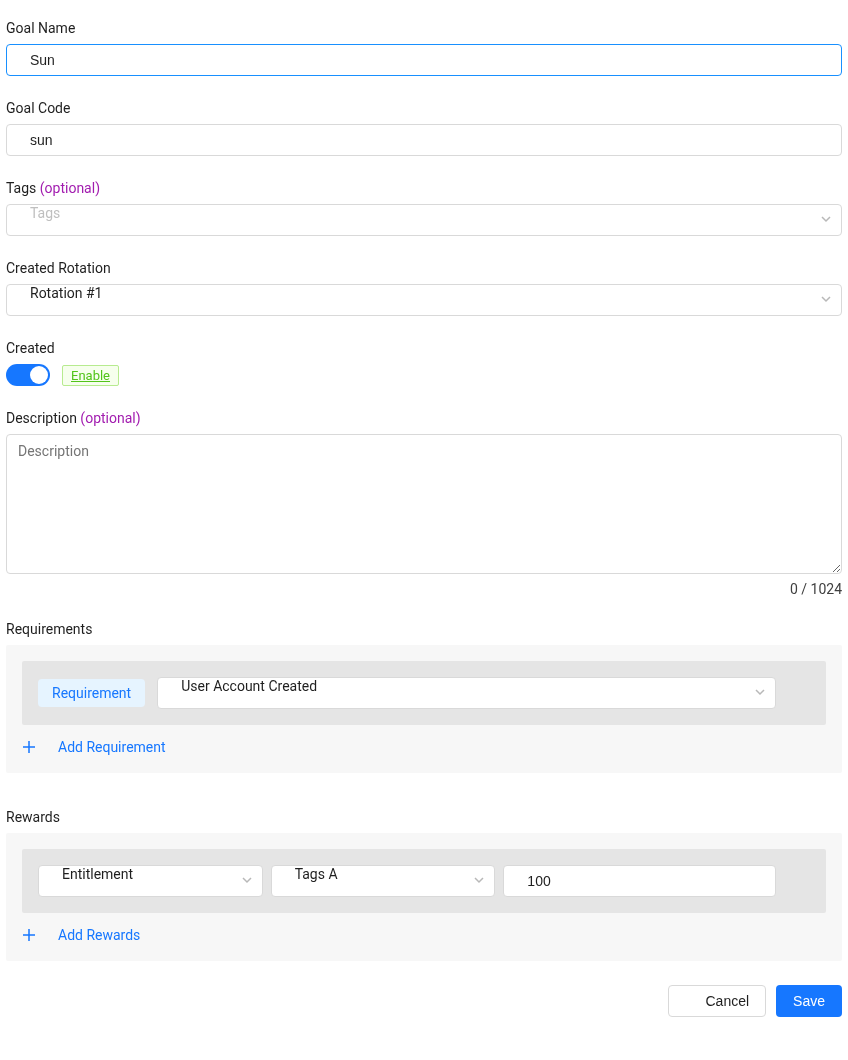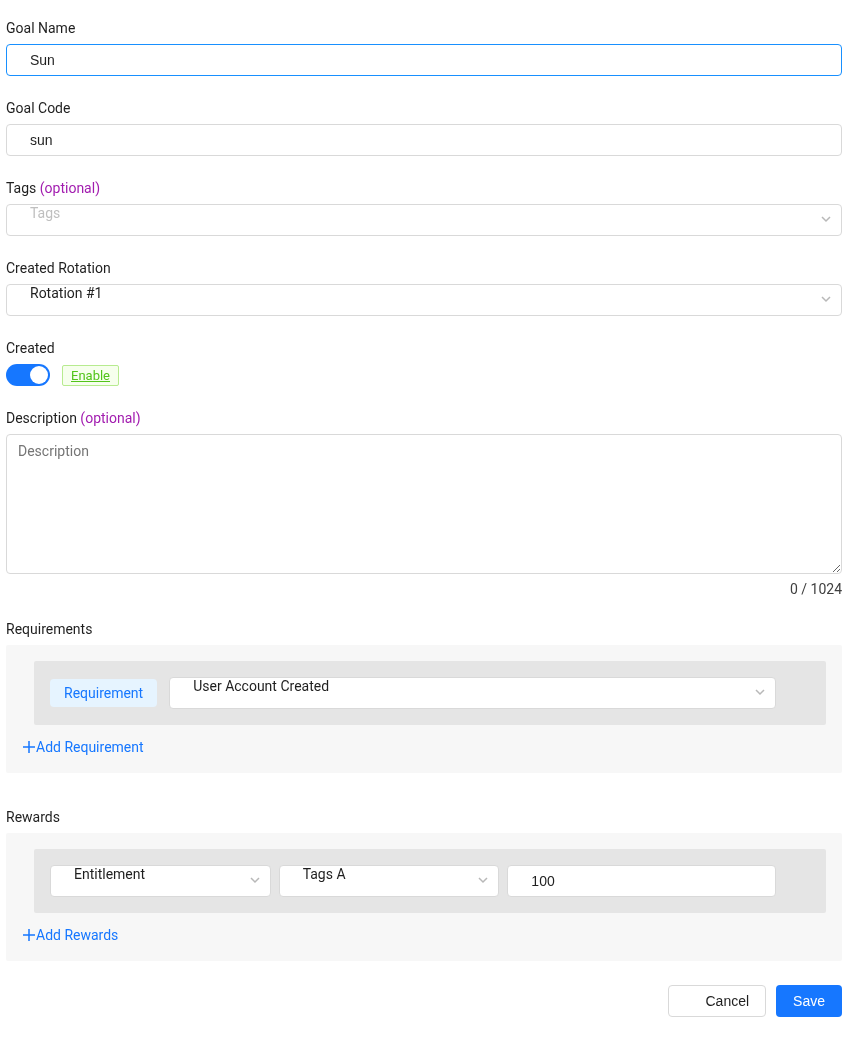--- a/index.html
+++ b/index.html
@@ -106,41 +106,40 @@
     border-radius: 2px;
   }
   .inner-panel {
     background: #e5e5e5;
     padding: 16px;
     border-radius: 2px;
     display: flex;
     align-items: center;
     gap: 12px;
     position: relative;
-    margin-left: 12px;
   }
   .inner-panel .right-slot {
     width: 22px;
     flex: 0 0 22px;
   }
   .req-badge {
     background: #e6f4ff;
     color: #1677ff;
     padding: 6px 14px;
     border-radius: 4px;
     font-size: 14px;
     flex: 0 0 auto;
   }
   .req-select {
     flex: 1;
   }
   .add-link {
     display: inline-flex;
     align-items: center;
-    gap: 0;
+    gap: 22px;
     margin-top: 14px;
     color: #1677ff;
     font-size: 14px;
     cursor: pointer;
   }
   .add-link .plus {
     width: 14px;
     height: 14px;
     stroke: #1677ff;
   }

